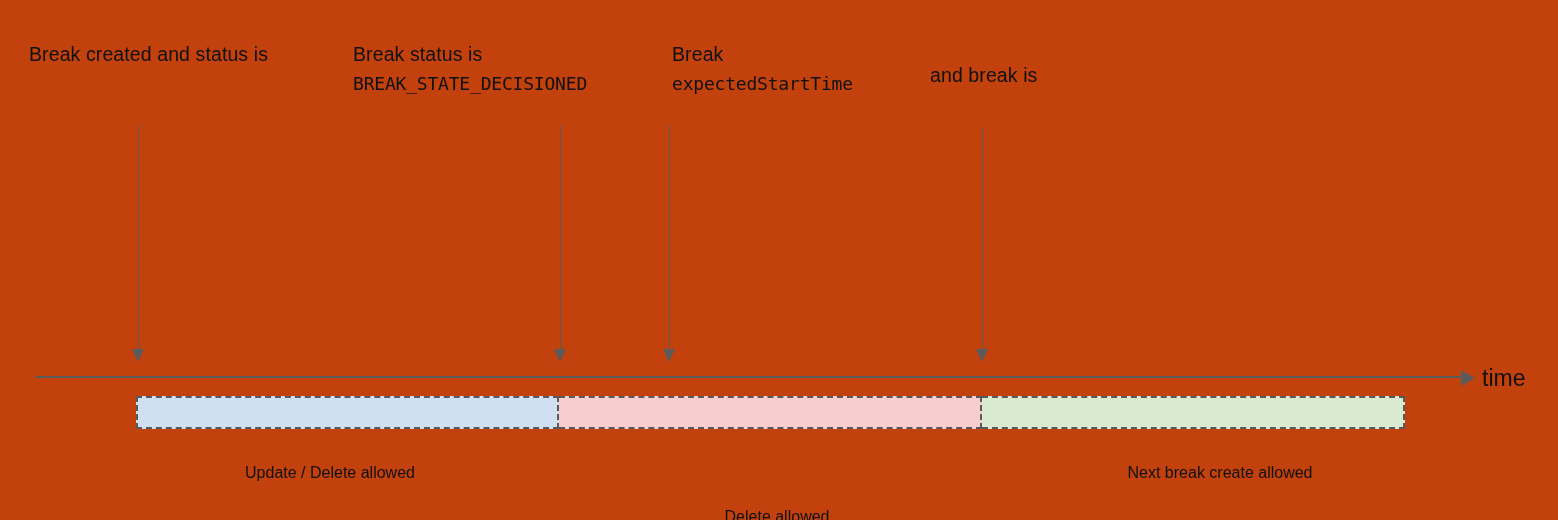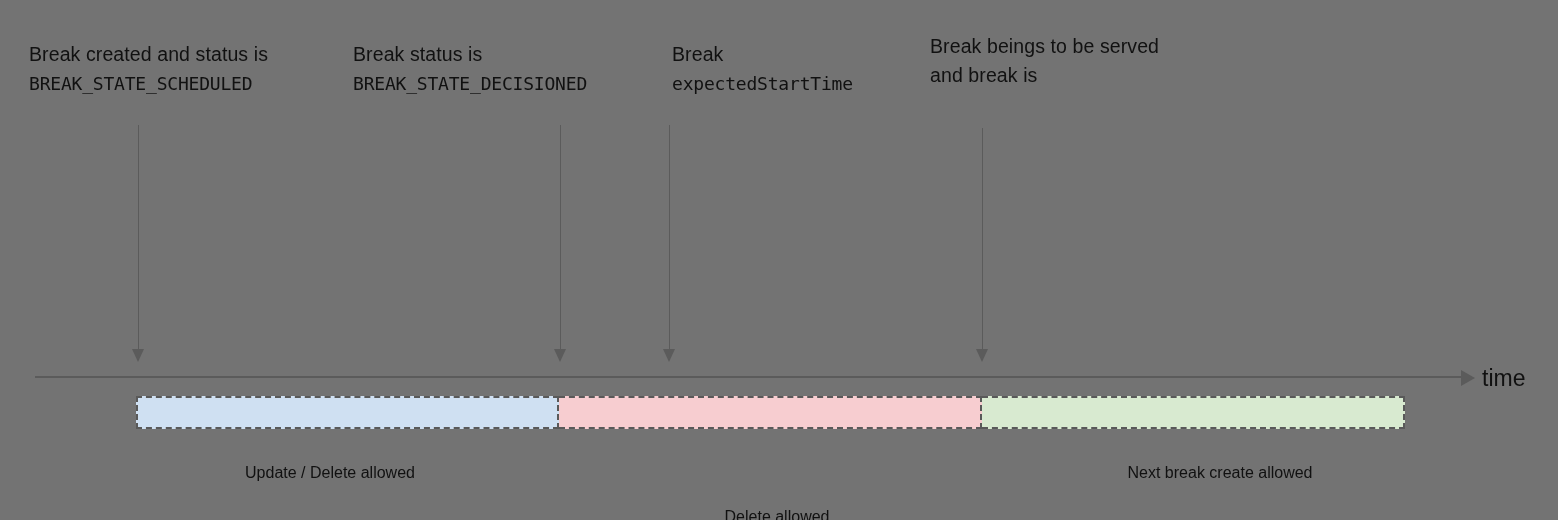--- a/index.html
+++ b/index.html
@@ -9,21 +9,21 @@
   }
   body {
     font-family: "Liberation Sans", sans-serif;
     color: #1a1a1a;
   }
   #diagram-root {
     position: relative;
     width: 1558px;
     height: 520px;
     overflow: hidden;
-    background: #737373;
+    background: #c2410c;
   }
 
   
   .event-label {
     position: absolute;
     font-size: 19.5px;
     line-height: 29px;
     color: #111111;
     white-space: pre;
     letter-spacing: 0.1px;
@@ -122,24 +122,24 @@
     text-align: center;
     transform: translateX(-50%);
     white-space: nowrap;
   }
 </style>
 </head>
 <body>
 
 <div id="diagram-root">
 
-  <div class="event-label" id="event-label-0"><span class="plain">Break created and status is</span><br><span class="mono">BREAK_STATE_SCHEDULED</span></div>
+  <div class="event-label" id="event-label-0"><span class="plain">Break created and status is</span><br></div>
   <div class="event-label" id="event-label-2"><span class="plain">Break</span><br><span class="mono">expectedStartTime</span></div>
   <div class="event-label" id="event-label-1"><span class="plain">Break status is</span><br><span class="mono">BREAK_STATE_DECISIONED</span></div>
-  <div class="event-label" id="event-label-3"><span class="plain">Break beings to be served</span><br><span class="plain">and break is</span><br></div>
+  <div class="event-label" id="event-label-3"><br><span class="plain">and break is</span><br></div>
 
   <div id="arrow-layer">
       <div class="pointer-arrow" style="left: 131.5px; top: 125px; height: 237px;">
         <div class="shaft"></div>
         <div class="head"></div>
       </div>
       <div class="pointer-arrow" style="left: 553.5px; top: 125px; height: 237px;">
         <div class="shaft"></div>
         <div class="head"></div>
       </div>

